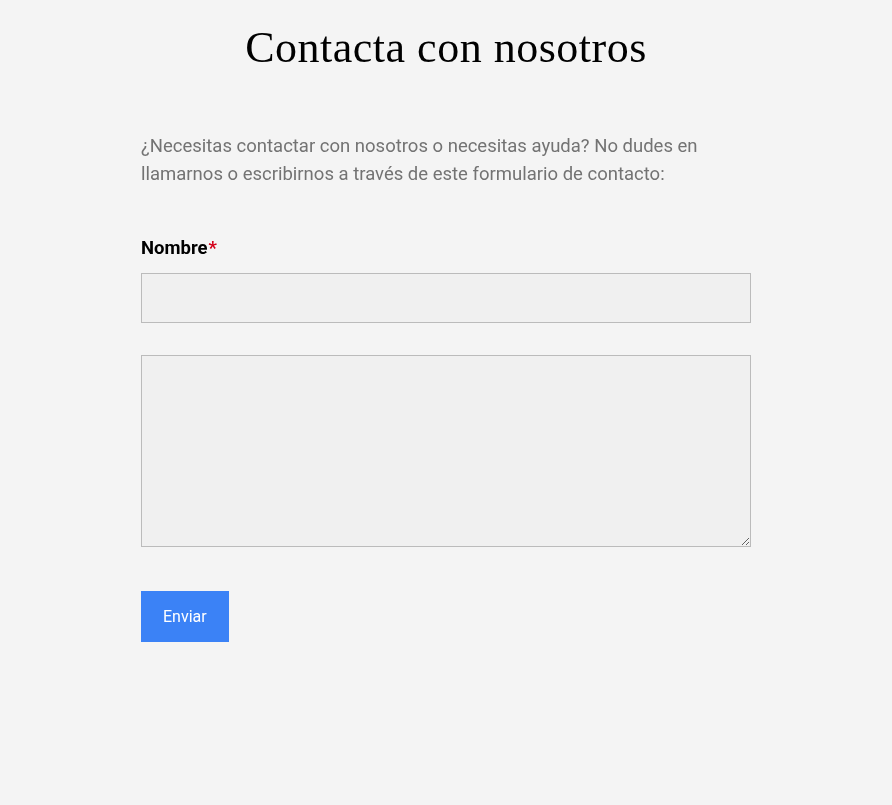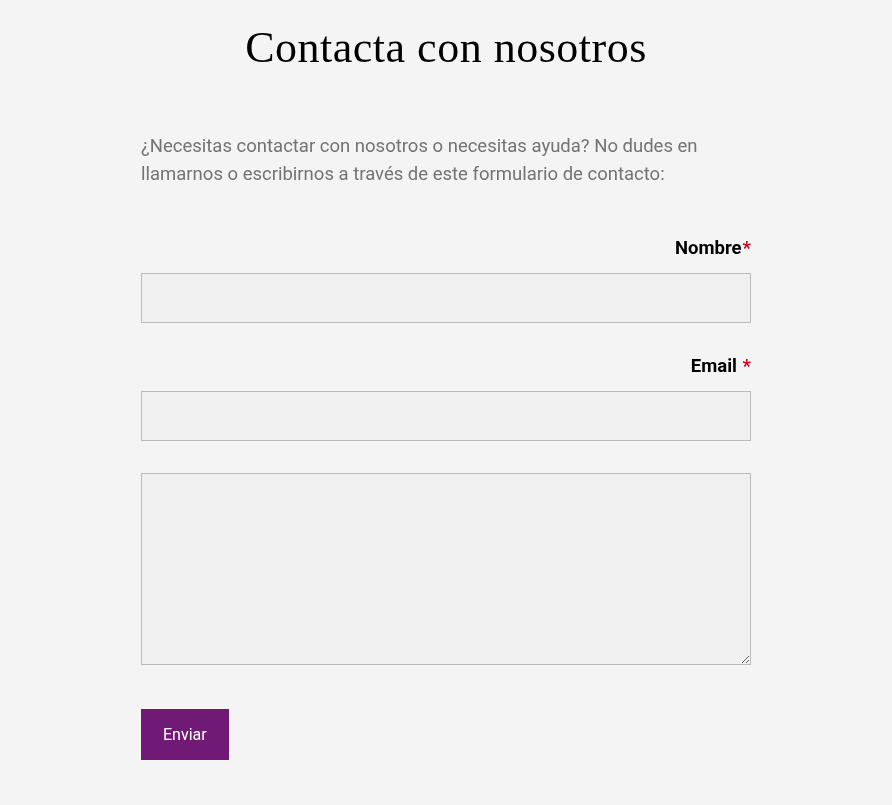--- a/index.html
+++ b/index.html
@@ -37,21 +37,20 @@
     }
     .form-group {
       margin-bottom: 32px;
     }
     label {
       display: block;
       font-weight: 700;
       font-size: 18.5px;
       margin-bottom: 14px;
       color: #000;
-      text-align: right;
     }
     .required {
       color: #d4001a;
       margin-left: 1px;
     }
     input[type="text"],
     input[type="email"],
     textarea {
       width: 100%;
       background-color: #f0f0f0;
@@ -62,21 +61,21 @@
     }
     input[type="text"],
     input[type="email"] {
       height: 50px;
     }
     textarea {
       height: 192px;
       resize: both;
     }
     .submit-btn {
-      background-color: #701a75;
+      background-color: #3b82f6;
       color: #fff;
       border: none;
       padding: 16px 22px;
       font-size: 16px;
       cursor: pointer;
       margin-top: 8px;
       font-family: inherit;
     }
   </style>
 </head>
@@ -85,24 +84,20 @@
 <div class="container">
   <h1>Contacta con nosotros</h1>
   <p class="intro">¿Necesitas contactar con nosotros o necesitas ayuda? No dudes en llamarnos o escribirnos a través de este formulario de contacto:</p>
 
   <form>
     <div class="form-group">
       <label><span>Nombre</span><span class="required">*</span></label>
       <input type="text" value="" style="">
     </div>
 
-    <div class="form-group">
-      <label><span>Email </span><span class="required">*</span></label>
-      <input type="email" value="" style="">
-    </div>
 
     <div class="form-group">
       <textarea style=""></textarea>
     </div>
 
     <button type="submit" class="submit-btn">Enviar</button>
   </form>
 </div>
 
 </body></html>

